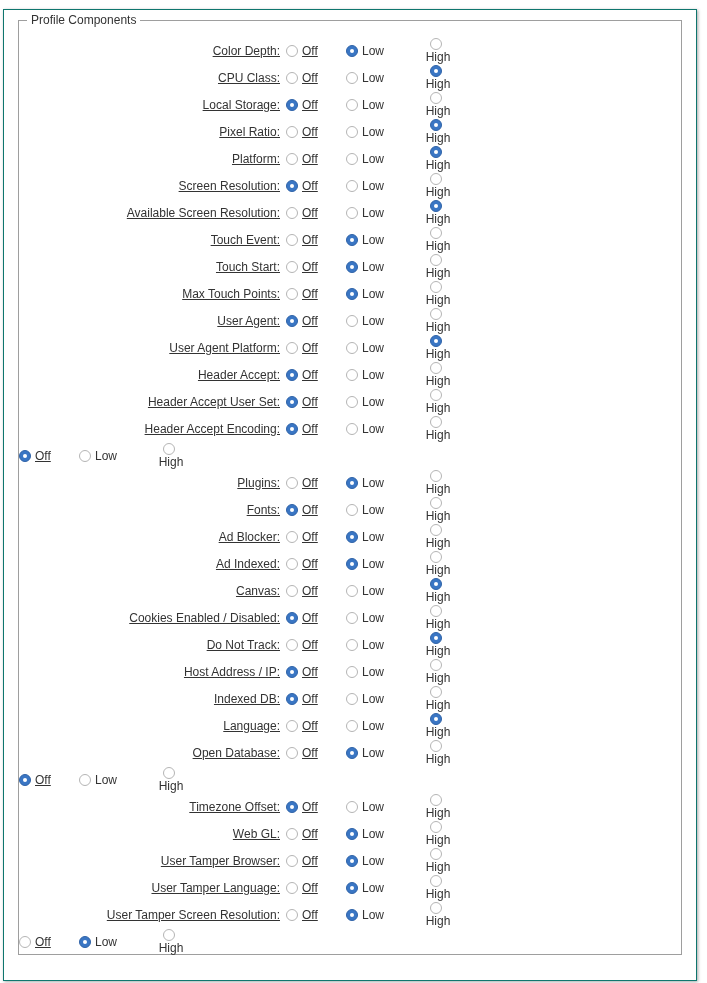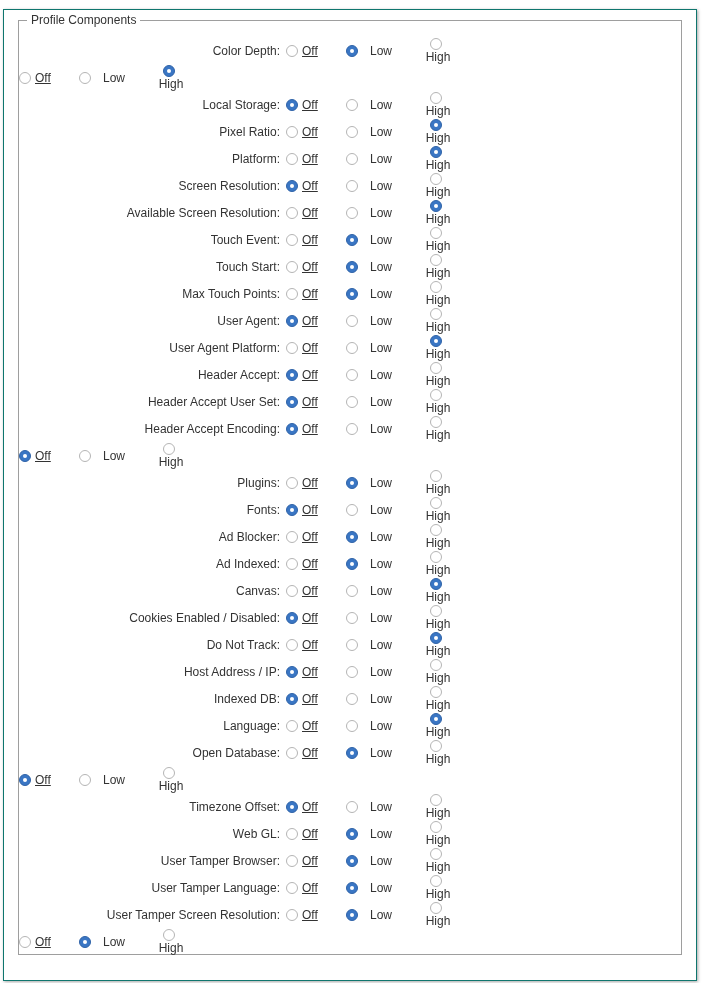--- a/index.html
+++ b/index.html
@@ -66,30 +66,31 @@
   }
 
   .row-label {
     width: 267px;
     text-align: right;
     padding-right: 6px;
     font-size: 12px;
     color: #333333;
     white-space: nowrap;
     box-sizing: border-box;
+    text-decoration: underline;
   }
 
   .opt {
     display: flex;
     align-items: center;
     width: 60px;
     flex: 0 0 auto;
   }
   .opt.off  { width: 60px; text-decoration: underline; }
-  .opt.low  { width: 60px; gap: 8px; }
+  .opt.low  { width: 60px; }
   .opt.high { width: 60px; flex-direction: column; }
 
   .radio {
     width: 12px;
     height: 12px;
     border-radius: 50%;
     border: 1px solid #b5b5b5;
     background: #ffffff;
     box-sizing: border-box;
     position: relative;
@@ -133,20 +134,21 @@
           <label class="opt low">
             <span class="radio checked"></span>
             <span class="opt-label">Low</span>
           </label>
           <label class="opt high">
             <span class="radio"></span>
             <span class="opt-label">High</span>
           </label>
         </div>
         <div class="row">
+          <div class="row-label">CPU Class:</div>
           <label class="opt off">
             <span class="radio"></span>
             <span class="opt-label">Off</span>
           </label>
           <label class="opt low">
             <span class="radio"></span>
             <span class="opt-label">Low</span>
           </label>
           <label class="opt high">
             <span class="radio checked"></span>

